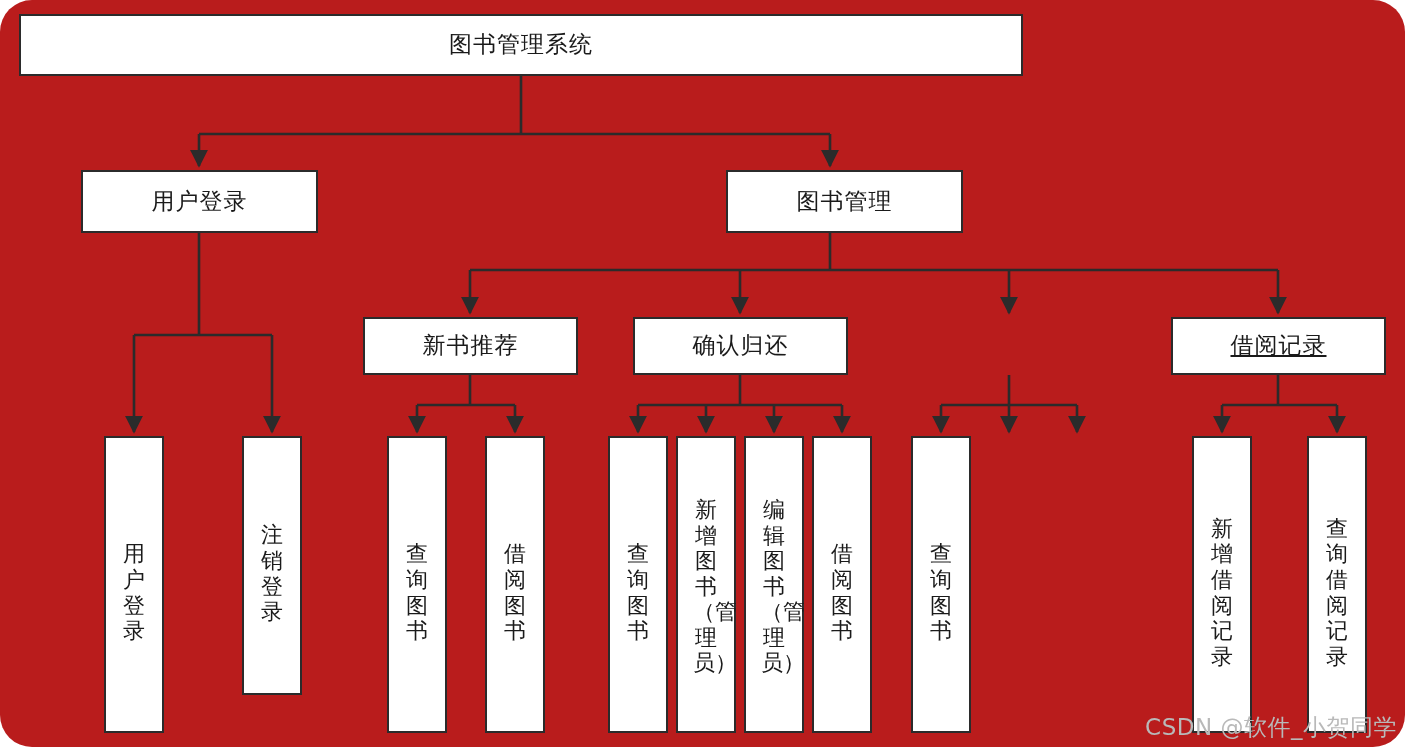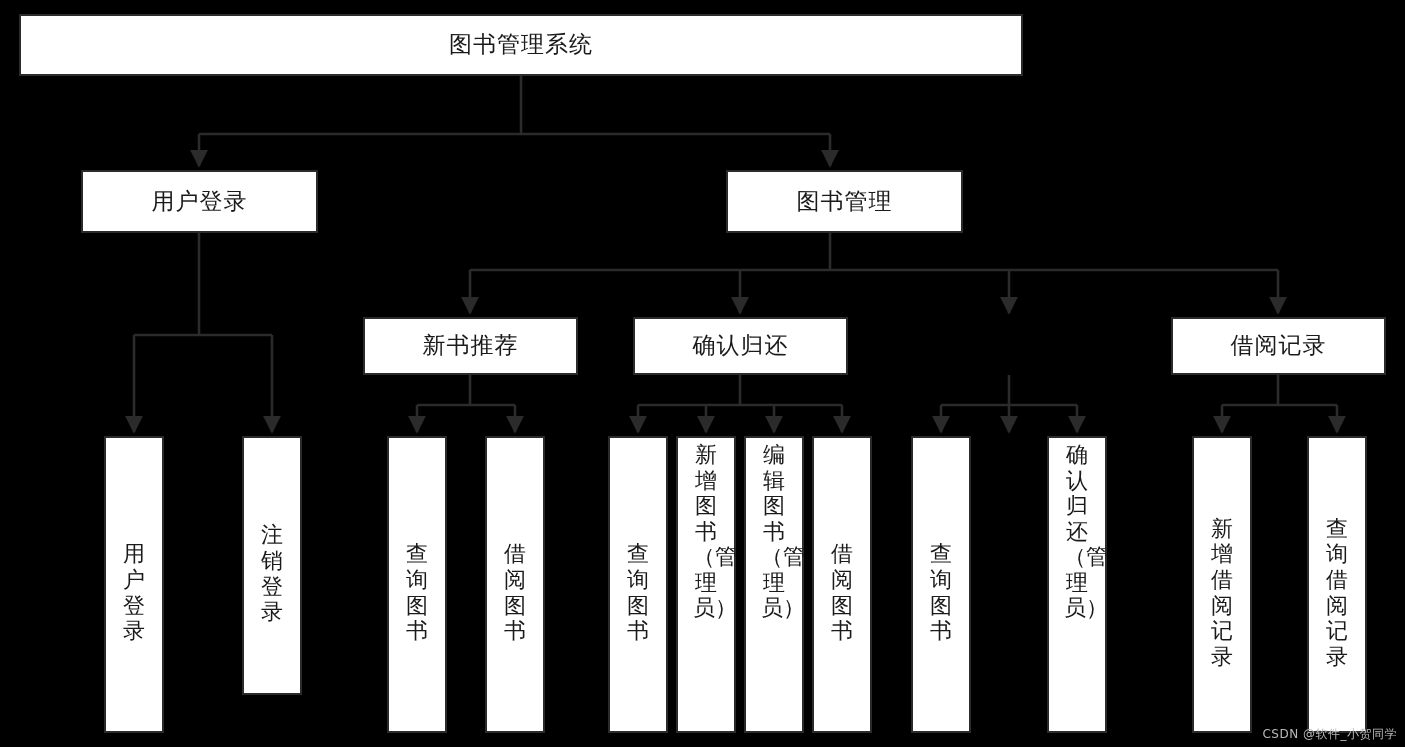--- a/index.html
+++ b/index.html
@@ -8,22 +8,23 @@
     padding: 0;
     background: #ffffff;
   }
   body {
     font-family: "DejaVu Sans", "Liberation Sans", sans-serif;
   }
   #canvas {
     position: relative;
     width: 1405px;
     height: 747px;
-    background: #000000;
+    background: #b91c1c;
     overflow: hidden;
+    border-radius: 32px;
   }
   #edges {
     position: absolute;
     left: 0;
     top: 0;
     width: 1405px;
     height: 747px;
     pointer-events: none;
   }
   .node {
@@ -48,31 +49,31 @@
   }
   .node.v .cap {
     font-size: 22px;
     line-height: 1.16;
     width: 26px;
     text-align: center;
     word-break: break-all;
     white-space: normal;
   }
   .node.v.toppad {
-    align-items: flex-start;
+    align-items: center;
   }
   .node.v.centered {
     align-items: center;
     padding-top: 16px;
   }
   .watermark {
     position: absolute;
     right: 8px;
     bottom: 4px;
-    font-size: 12px;
+    font-size: 23px;
     color: #b9b9b9;
     white-space: nowrap;
     letter-spacing: 0.5px;
   }
 </style>
 </head>
 <body>
 
 <div id="canvas">
 
@@ -140,21 +141,21 @@
 
   <div class="node h" style="left:363px; top:317px; width:215px; height:58px;">
     <span class="cap">新书推荐</span>
   </div>
 
   <div class="node h" style="left:633px; top:317px; width:215px; height:58px;">
     <span class="cap">确认归还</span>
   </div>
 
 
-  <div class="node h" style="left:1171px; top:317px; width:215px; height:58px;">
+  <div class="node h" style="left:1171px; top:317px; width:215px; height:58px;text-decoration:underline;">
     <span class="cap">借阅记录</span>
   </div>
 
   <div class="node v centered" style="left:104px; top:436px; width:60px; height:297px;">
     <span class="cap">用户登录</span>
   </div>
 
   <div class="node v centered" style="left:242px; top:436px; width:60px; height:259px;">
     <span class="cap">注销登录</span>
   </div>
@@ -181,23 +182,20 @@
 
   <div class="node v centered" style="left:812px; top:436px; width:60px; height:297px;">
     <span class="cap">借阅图书</span>
   </div>
 
   <div class="node v centered" style="left:911px; top:436px; width:60px; height:297px;">
     <span class="cap">查询图书</span>
   </div>
 
 
-  <div class="node v toppad" style="left:1047px; top:436px; width:60px; height:297px;">
-    <span class="cap">确认归还（管理员）</span>
-  </div>
 
   <div class="node v centered" style="left:1192px; top:436px; width:60px; height:297px;">
     <span class="cap">新增借阅记录</span>
   </div>
 
   <div class="node v centered" style="left:1307px; top:436px; width:60px; height:297px;">
     <span class="cap">查询借阅记录</span>
   </div>
 
   <div class="watermark">CSDN @软件_小贺同学</div>

